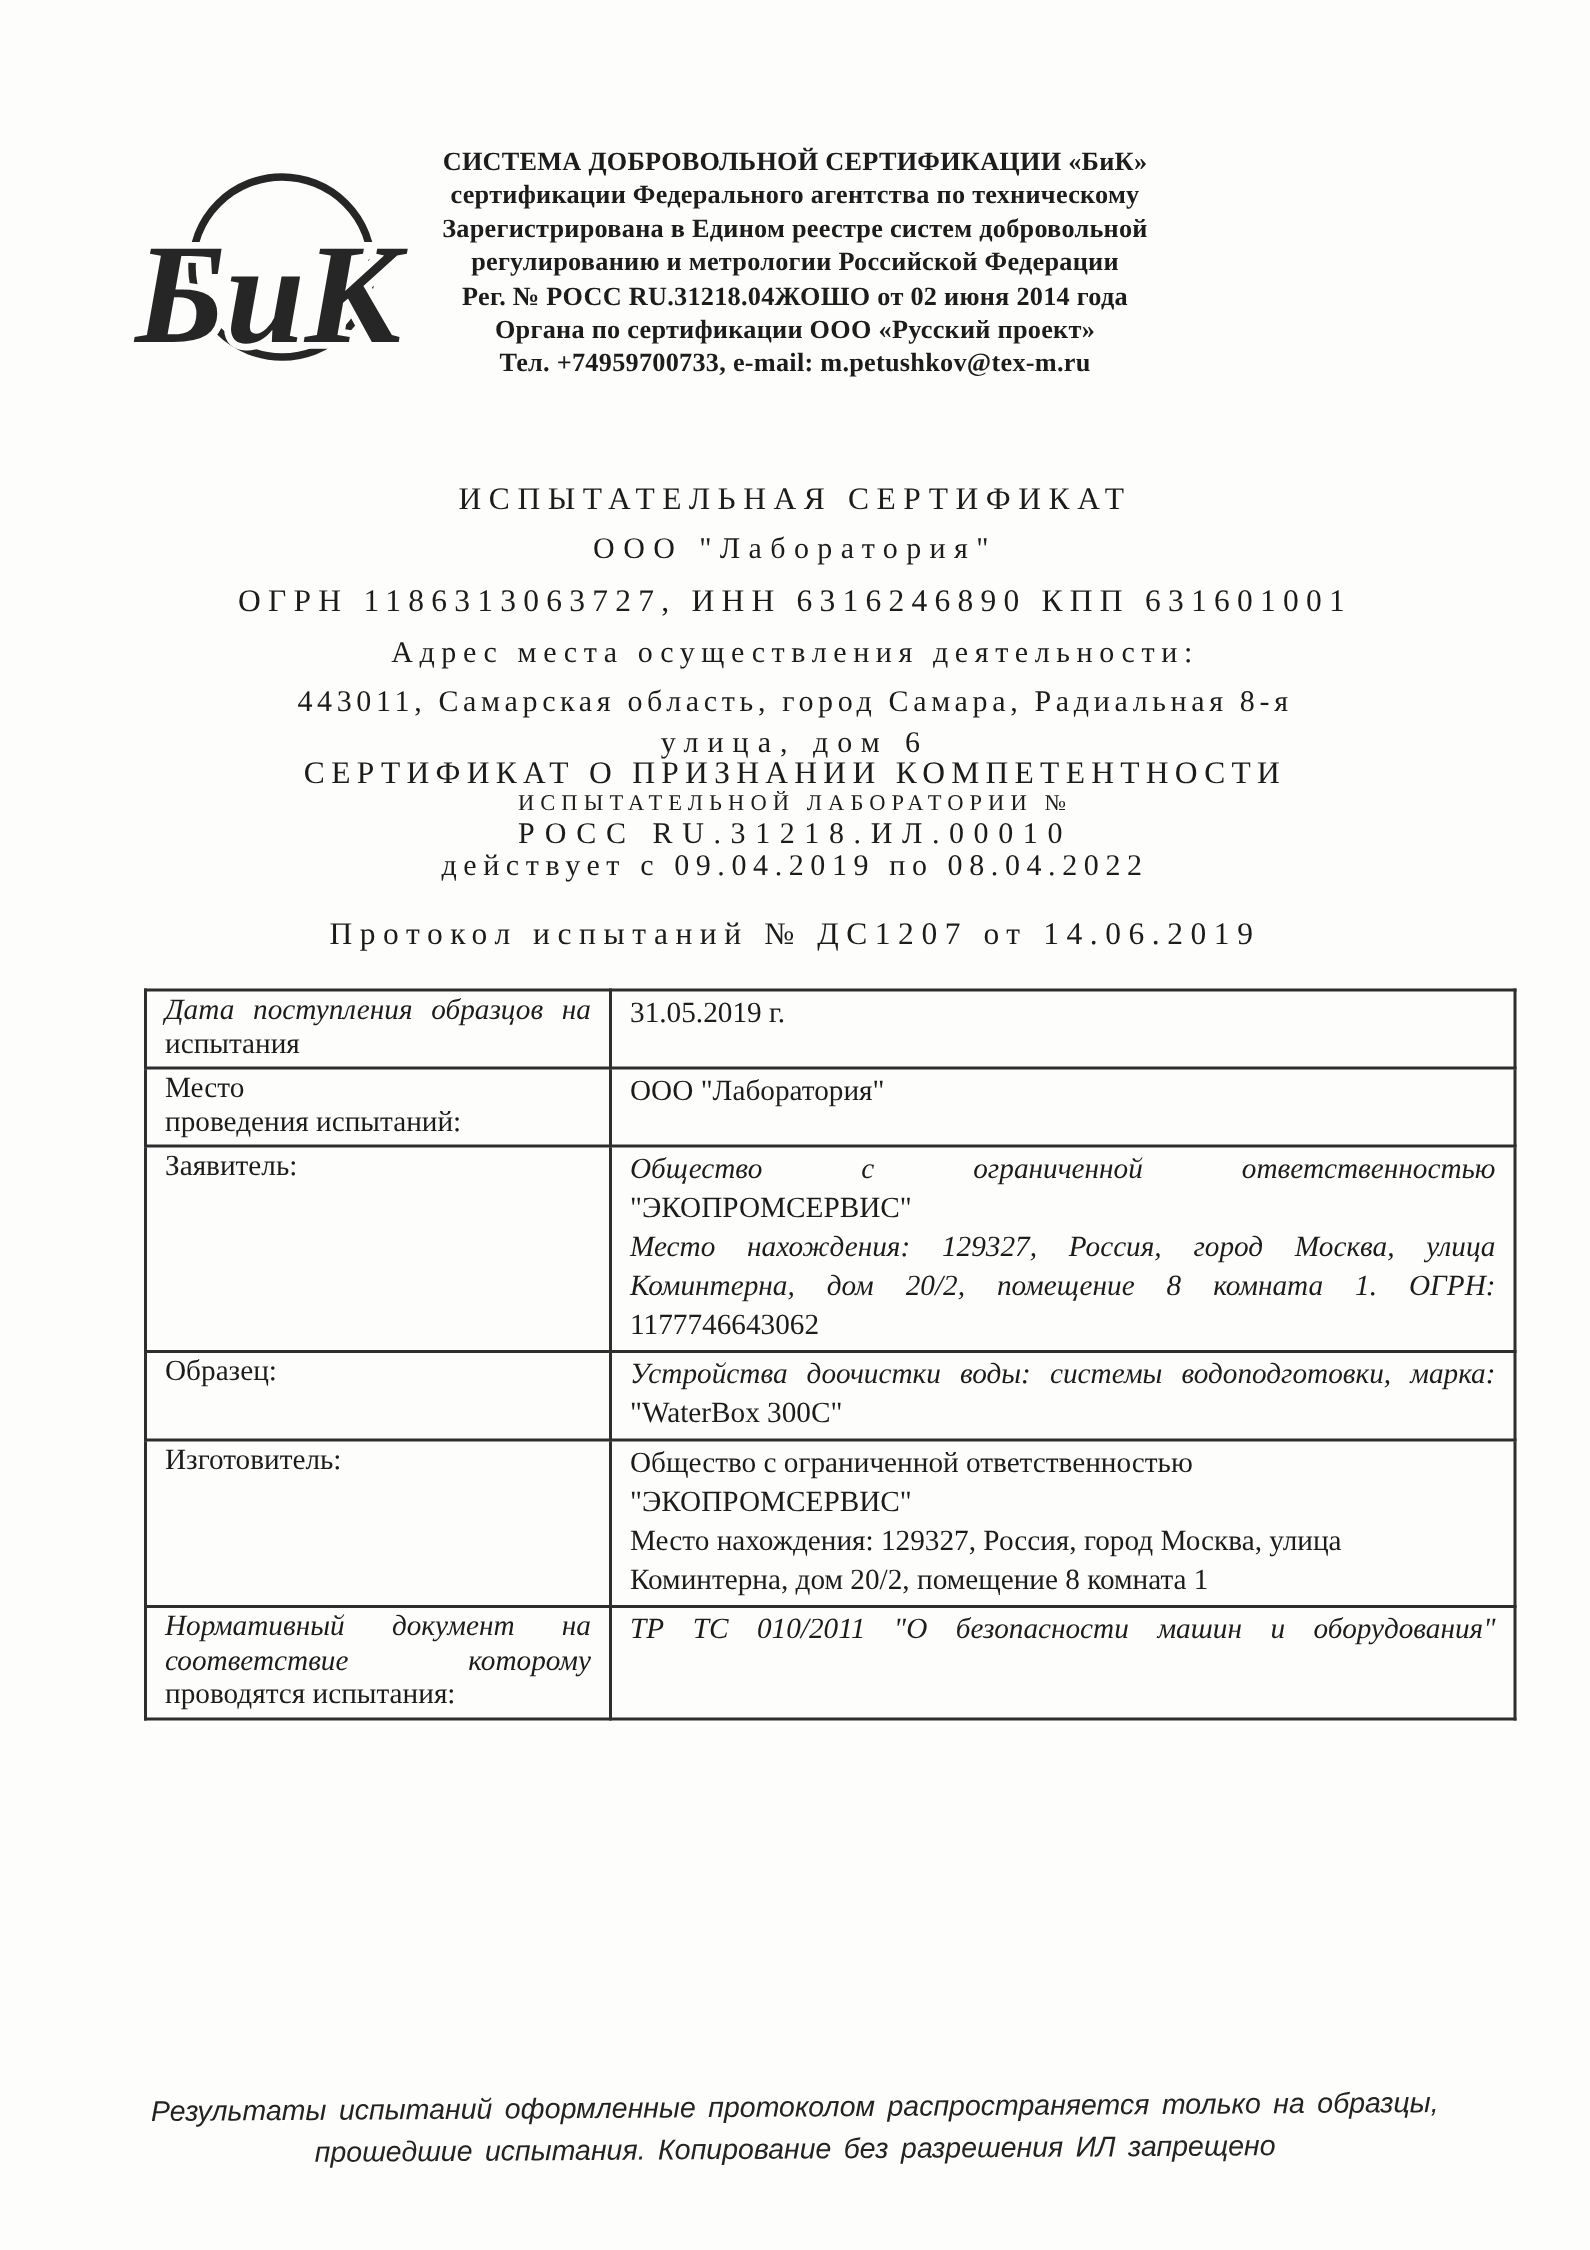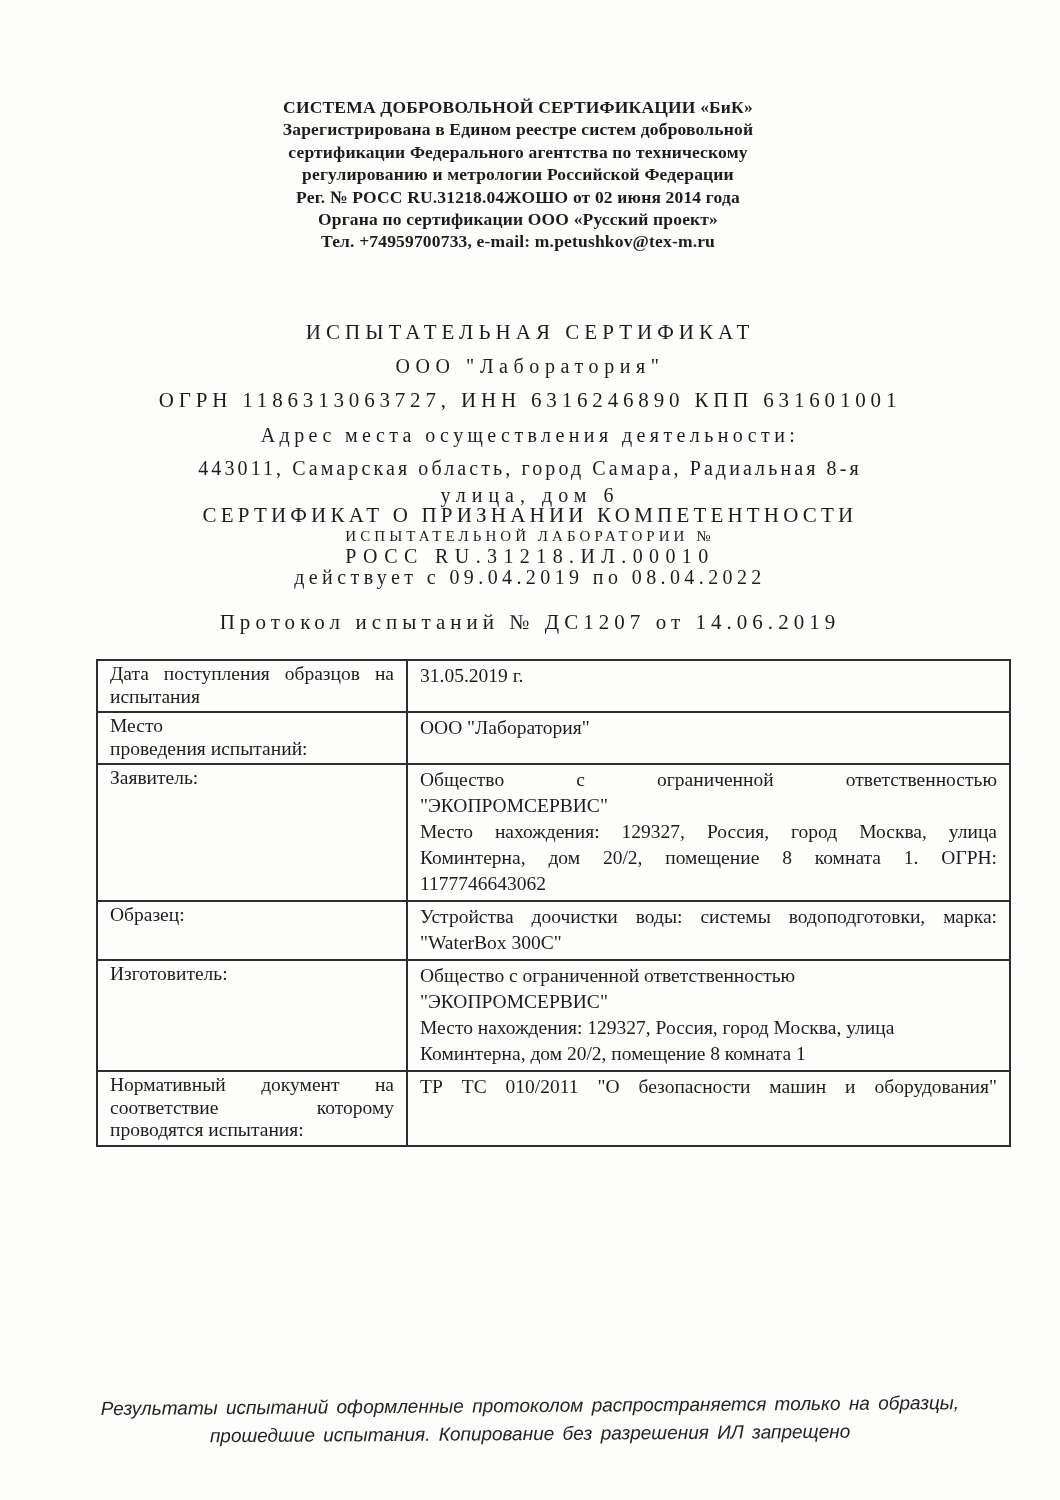--- a/index.html
+++ b/index.html
@@ -12,21 +12,21 @@
     color: #1c1c1c;
     overflow: hidden;
   }
 
   
   .logo { position: absolute; left: 82px; top: 92px; width: 300px; height: 210px; }
 
   
   .cert-header {
     position: absolute;
-    left: 263px; top: 96px; width: 510px;
+    left: 275px; top: 96px; width: 510px;
     text-align: center;
     font-weight: bold;
     font-size: 17.5px;
     line-height: 22.4px;
     letter-spacing: 0.01em;
   }
 
   
   .title-block {
     position: absolute;
@@ -56,46 +56,52 @@
   }
   .info-table col.c1 { width: 310px; }
   .info-table td {
     border: 2px solid #2e2e2e;
     vertical-align: top;
     font-size: 19.5px;
     padding: 2px 12px 3px 12px;
   }
   .info-table td.lbl .cell-line { line-height: 22.5px; }
   .info-table td.val .cell-line { line-height: 26px; }
-  .cell-line.just { text-align: justify; text-align-last: justify; }
+  .cell-line.just { text-align: justify; text-align-last: justify; font-style: italic; }
 
   
   .footer-note {
     position: absolute;
     left: 0; top: 1392px; width: 1060px;
     text-align: center;
     font-family: "Liberation Sans", sans-serif;
     font-style: italic;
     font-size: 19px;
     line-height: 28px;
     word-spacing: 3px;
     color: #232323;
     transform: rotate(-0.4deg);
   }
 </style>
 </head>
 <body>
 
 <div class="page">
 
+  <div class="logo">
+    <svg width="300" height="210" viewBox="0 0 300 210">
+      <circle cx="106" cy="86" r="60" fill="none" stroke="#262626" stroke-width="5"></circle>
+      <text x="8" y="136" font-family="'Liberation Serif', serif" font-style="italic" font-weight="bold" font-size="95" fill="#262626" stroke="#fdfdfc" stroke-width="9" paint-order="stroke">БиК</text>
+    </svg>
+  </div>
 
   <div class="cert-header">
     <div>СИСТЕМА ДОБРОВОЛЬНОЙ СЕРТИФИКАЦИИ «БиК»</div>
+    <div>сертификации Федерального агентства по техническому</div>
     <div>Зарегистрирована в Едином реестре систем добровольной</div>
-    <div>сертификации Федерального агентства по техническому</div>
     <div>регулированию и метрологии Российской Федерации</div>
     <div>Рег. № РОСС RU.31218.04ЖОШО от 02 июня 2014 года</div>
     <div>Органа по сертификации ООО «Русский проект»</div>
     <div>Тел. +74959700733, e-mail: m.petushkov@tex-m.ru</div>
   </div>
 
   <div class="title-block">
     <div class="tl tl0">ИСПЫТАТЕЛЬНАЯ СЕРТИФИКАТ</div>
     <div class="tl tl1">ООО "Лаборатория"</div>
     <div class="tl tl2">ОГРН 1186313063727, ИНН 6316246890 КПП 631601001</div>

